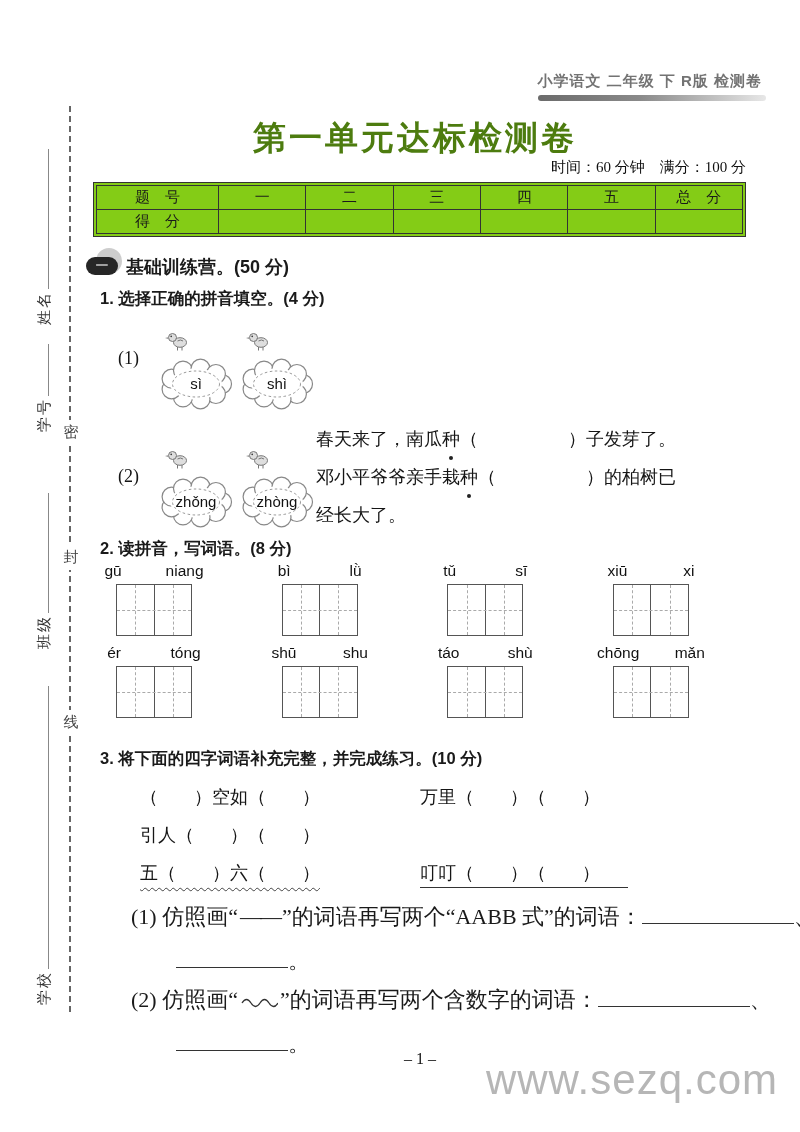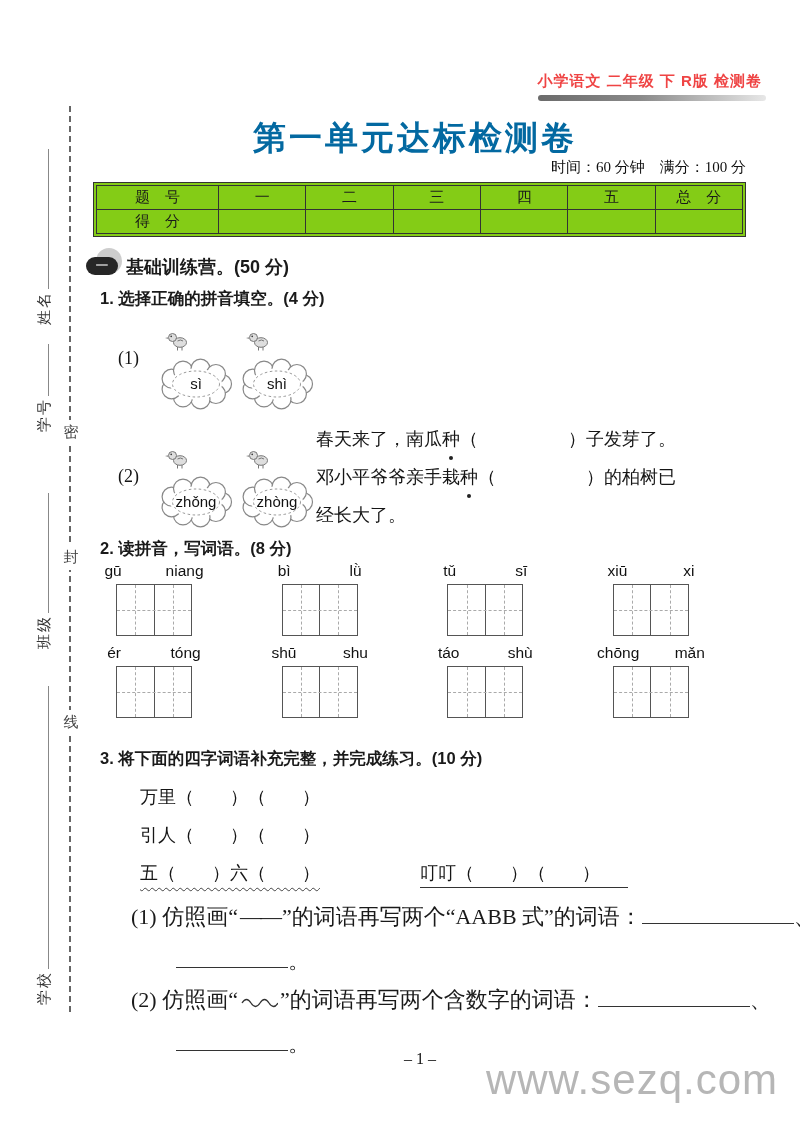--- a/index.html
+++ b/index.html
@@ -7,23 +7,23 @@
   .page { position:relative; width:800px; height:1132px; background:#ffffff; margin:0 auto; overflow:hidden; color:#1a1a1a; }
 
   
   .seal-line { position:absolute; left:69px; top:106px; height:906px; border-left:2px dashed #666; }
   .seal-char { position:absolute; left:60px; width:22px; text-align:center; background:#fff; font-size:15px; color:#444; padding:3px 0; font-family:"Liberation Serif", serif; }
   .sb-group { position:absolute; height:22px; white-space:nowrap; transform:rotate(-90deg); transform-origin:0 0; }
   .sb-label { font-size:15px; color:#333; letter-spacing:2px; }
   .sb-line { display:inline-block; height:15px; border-bottom:1px solid #888; margin-left:2px; vertical-align:baseline; }
 
   
-  .edition { position:absolute; top:72px; right:38px; font-family:"Liberation Sans", sans-serif; font-weight:700; font-size:15px; color:#ef4444; letter-spacing:1px; }
+  .edition { position:absolute; top:72px; right:38px; font-family:"Liberation Sans", sans-serif; font-weight:700; font-size:15px; color:#737373; letter-spacing:1px; }
   .header-bar { position:absolute; top:95px; right:34px; width:228px; height:6px; border-radius:3px; background:linear-gradient(to right, #6b6b6b 0%, #8a8a8a 45%, #e7e7e7 100%); }
-  .paper-title { position:absolute; top:116px; left:90px; width:650px; text-align:center; font-size:33px; font-weight:900; letter-spacing:3px; font-family:"DejaVu Serif", serif; color:#0369a1; }
+  .paper-title { position:absolute; top:116px; left:90px; width:650px; text-align:center; font-size:33px; font-weight:900; letter-spacing:3px; font-family:"DejaVu Serif", serif; color:#4d7c0f; }
   .exam-meta { position:absolute; top:158px; right:54px; font-size:15px; color:#111; }
 
   
   .score-wrap { position:absolute; left:93px; top:182px; width:653px; border:1px solid #333; padding:2px; background:#84cc16; }
   .score-wrap table { width:100%; border-collapse:collapse; table-layout:fixed; }
   .score-wrap th, .score-wrap td { border:1px solid #333; height:24px; text-align:center; font-size:15px; font-weight:400; font-family:"Liberation Serif", serif; }
   .score-wrap th:first-child, .score-wrap td:first-child { width:122px; }
 
   
   .sec-head { position:absolute; left:86px; top:248px; height:34px; }
@@ -336,20 +336,21 @@
             <div class="pw-cell"></div>
             <div class="pw-hline"></div>
           </div>
         </div>
       </div>
     </div>
 
   <div class="stem" style="top:748px">3. 将下面的四字词语补充完整，并完成练习。(10 分)</div>
   <div id="q3-rows">
       <div class="q3row ctext">
+        <span class="q3cell-left"><span>（　　）空如（　　）</span></span>
         <span><span>万里（　　）（　　）</span></span>
       </div>
       <div class="q3row ctext">
         <span class="q3cell-left"><span>引人（　　）（　　）</span></span>
       </div>
       <div class="q3row ctext">
         <span class="q3cell-left"><span class="u-wavy">五（　　）六（　　）</span></span>
         <span><span class="u-solid">叮叮（　　）（　　）</span></span>
       </div>
     </div>

